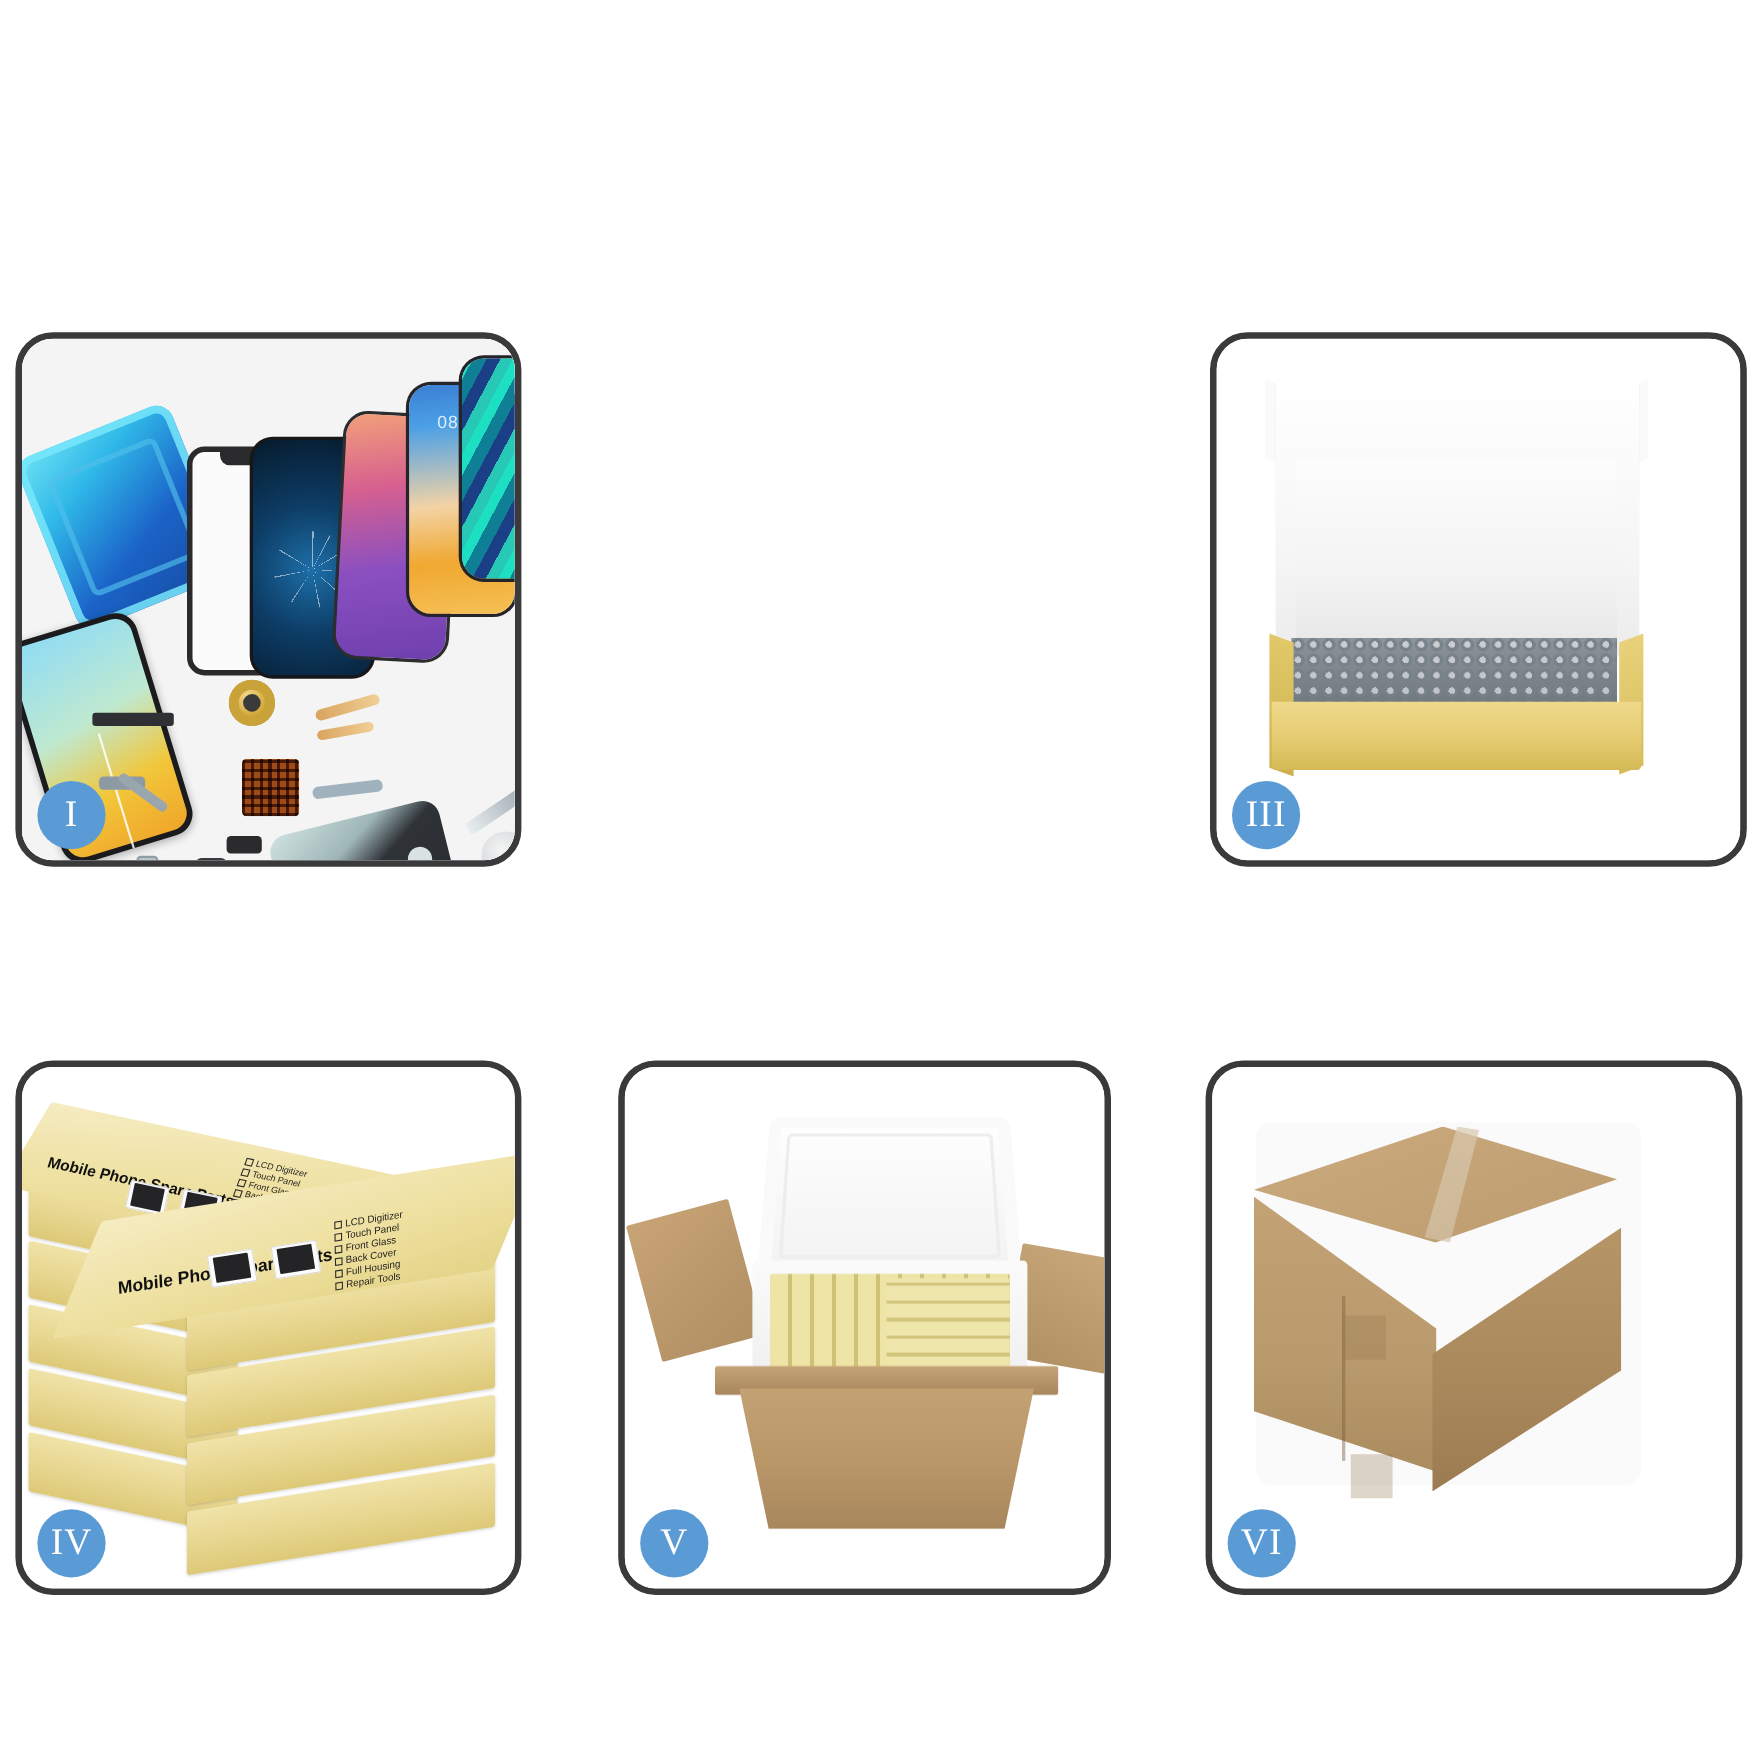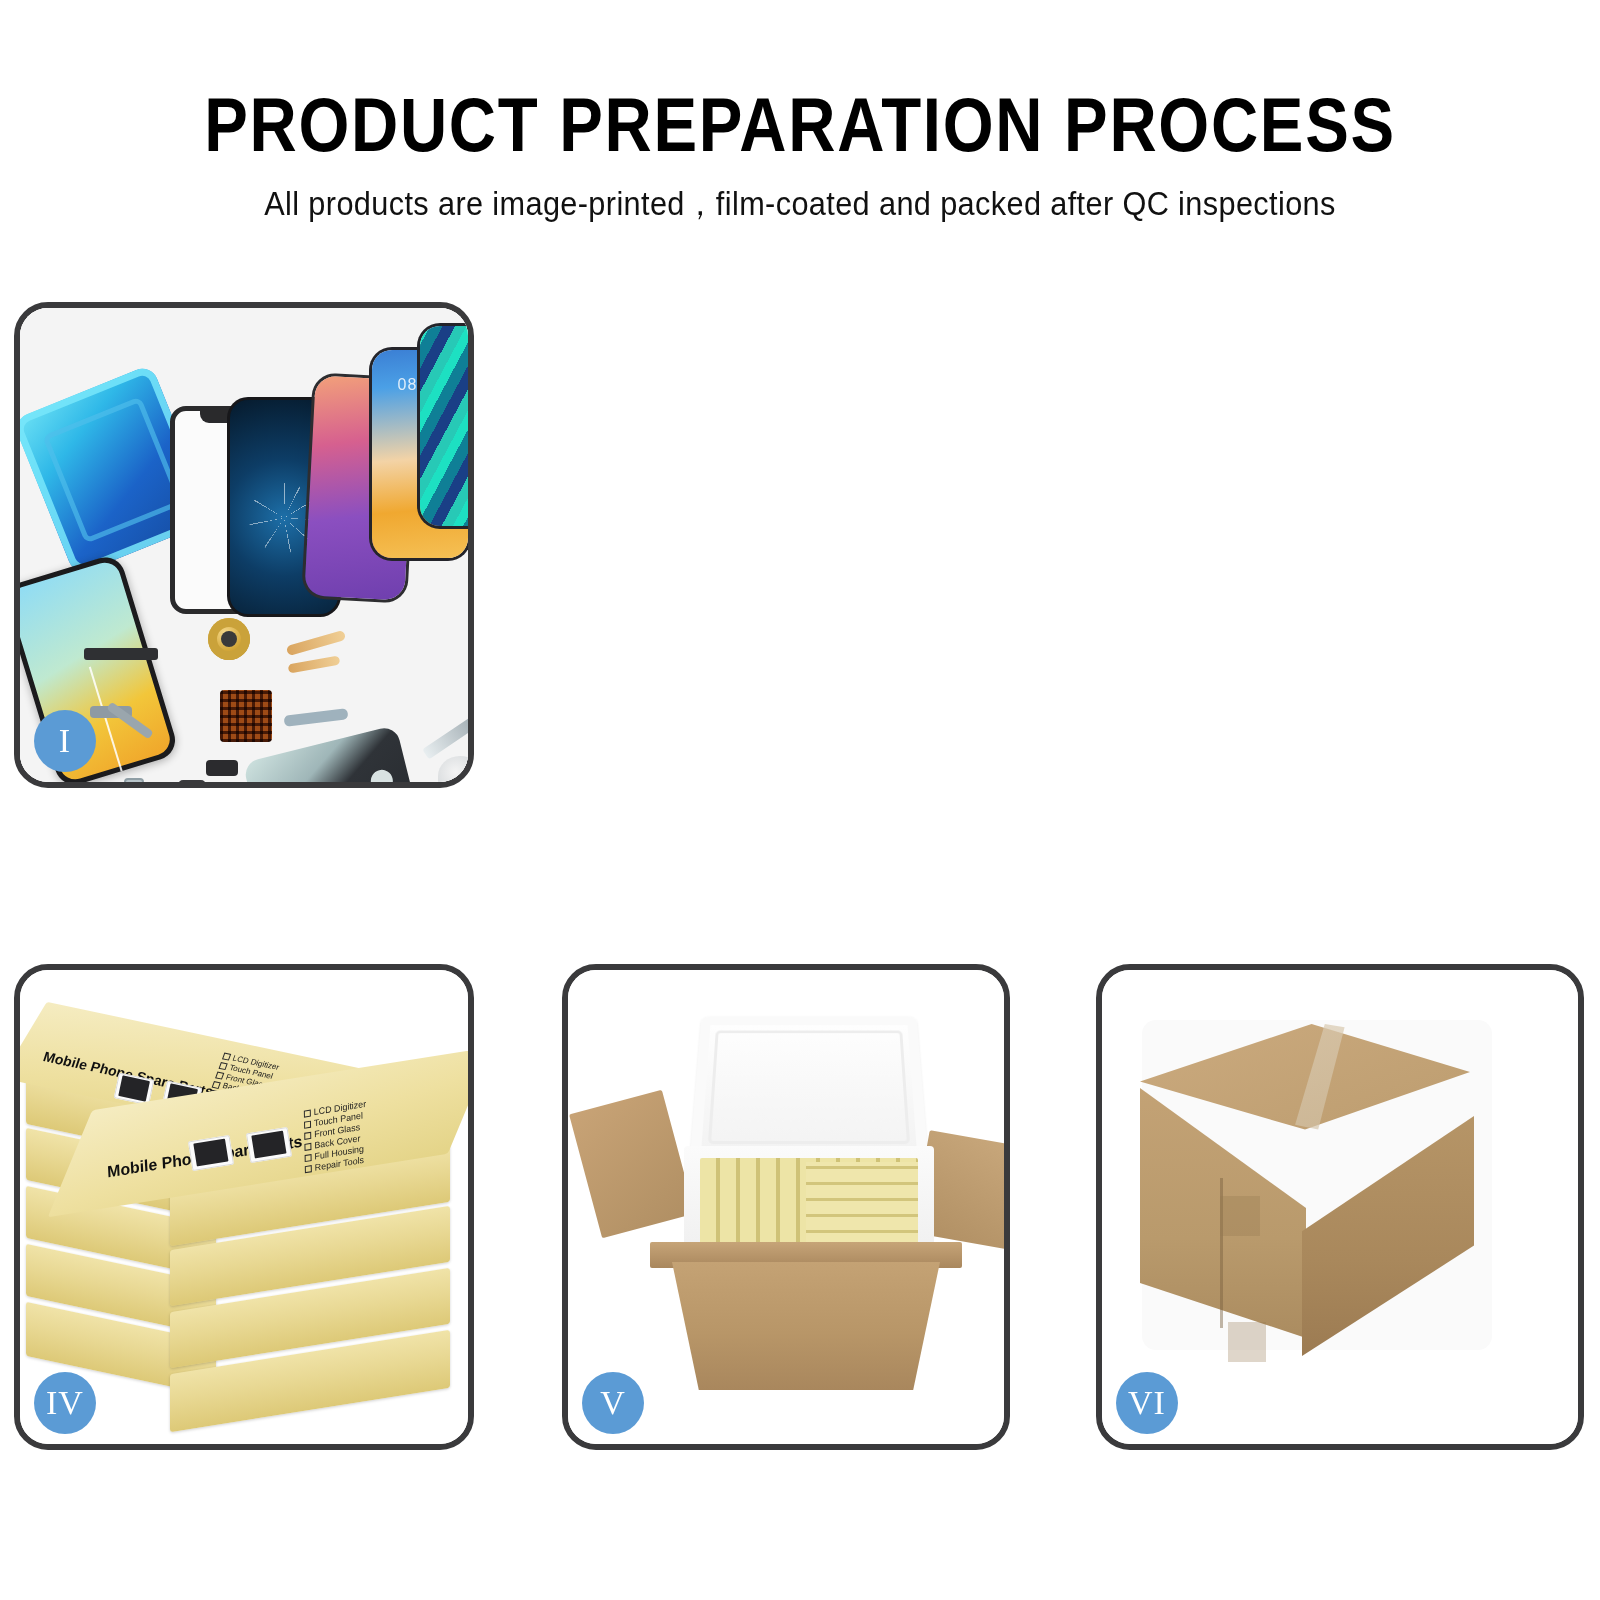--- a/index.html
+++ b/index.html
@@ -378,24 +378,20 @@
     position:absolute;left:118px;top:208px;width:3px;height:150px;background:rgba(120,95,62,.45);
   }
   .vi-patch1{position:absolute;left:118px;top:226px;width:40px;height:40px;background:rgba(150,120,80,.32);}
   .vi-patch2{position:absolute;left:126px;top:352px;width:38px;height:40px;background:rgba(150,120,80,.3);}
 </style>
 </head>
 <body>
 
 <div class="page">
 
-  <div class="header">
-    <div class="title">PRODUCT PREPARATION PROCESS</div>
-    <div class="subtitle">All products are image-printed，film-coated and packed after QC inspections</div>
-  </div>
 
   <div class="grid">
 
     <div class="panel" style="left:14px;top:302px;width:460px;height:486px;">
       <div class="inner">
         <div class="p1bg"></div>
         <div class="adh"></div>
         <div class="glass">
             <span class="notch"></span>
           </div>
@@ -429,20 +425,33 @@
 
         </div>
         <div class="tool"></div>
         <div class="brush"></div>
 
         <div class="badge">I</div>
       </div>
     </div>
 
 
+    <div class="panel" style="left:1100px;top:302px;width:488px;height:486px;">
+      <div class="inner">
+        <div class="b3-lid-l"></div>
+        <div class="b3-lid-r"></div>
+        <div class="b3-lid"></div>
+        <div class="b3-foam"></div>
+        <div class="b3-bubble"></div>
+        <div class="b3-left-wall"></div>
+        <div class="b3-right-wall"></div>
+        <div class="b3-front"></div>
+        <div class="badge">III</div>
+      </div>
+    </div>
 
     <div class="panel" style="left:14px;top:964px;width:460px;height:486px;">
       <div class="inner">
         <div class="stack">
 
           <div class="gbox" style="left:6px;top:118px;width:190px;height:56px;transform:skewY(12deg);"></div>
           <div class="gbox" style="left:6px;top:178px;width:190px;height:52px;transform:skewY(12deg);"></div>
           <div class="gbox" style="left:6px;top:236px;width:190px;height:52px;transform:skewY(12deg);"></div>
           <div class="gbox" style="left:6px;top:294px;width:190px;height:52px;transform:skewY(12deg);"></div>
           <div class="gbox" style="left:6px;top:352px;width:190px;height:54px;transform:skewY(12deg);"></div>

